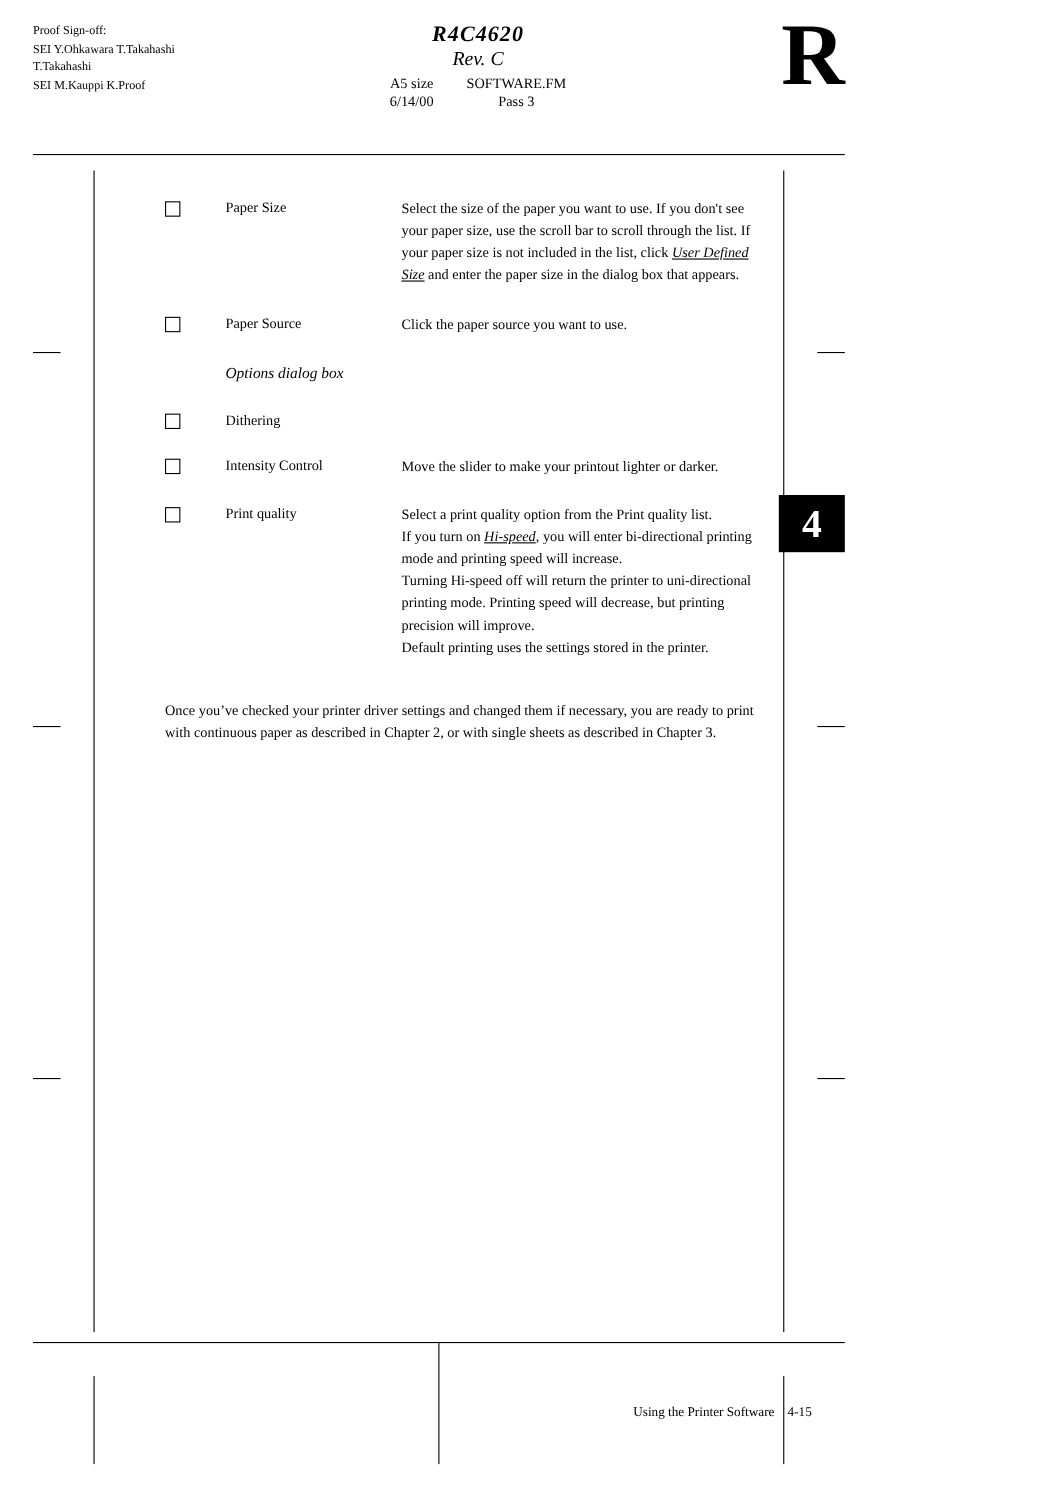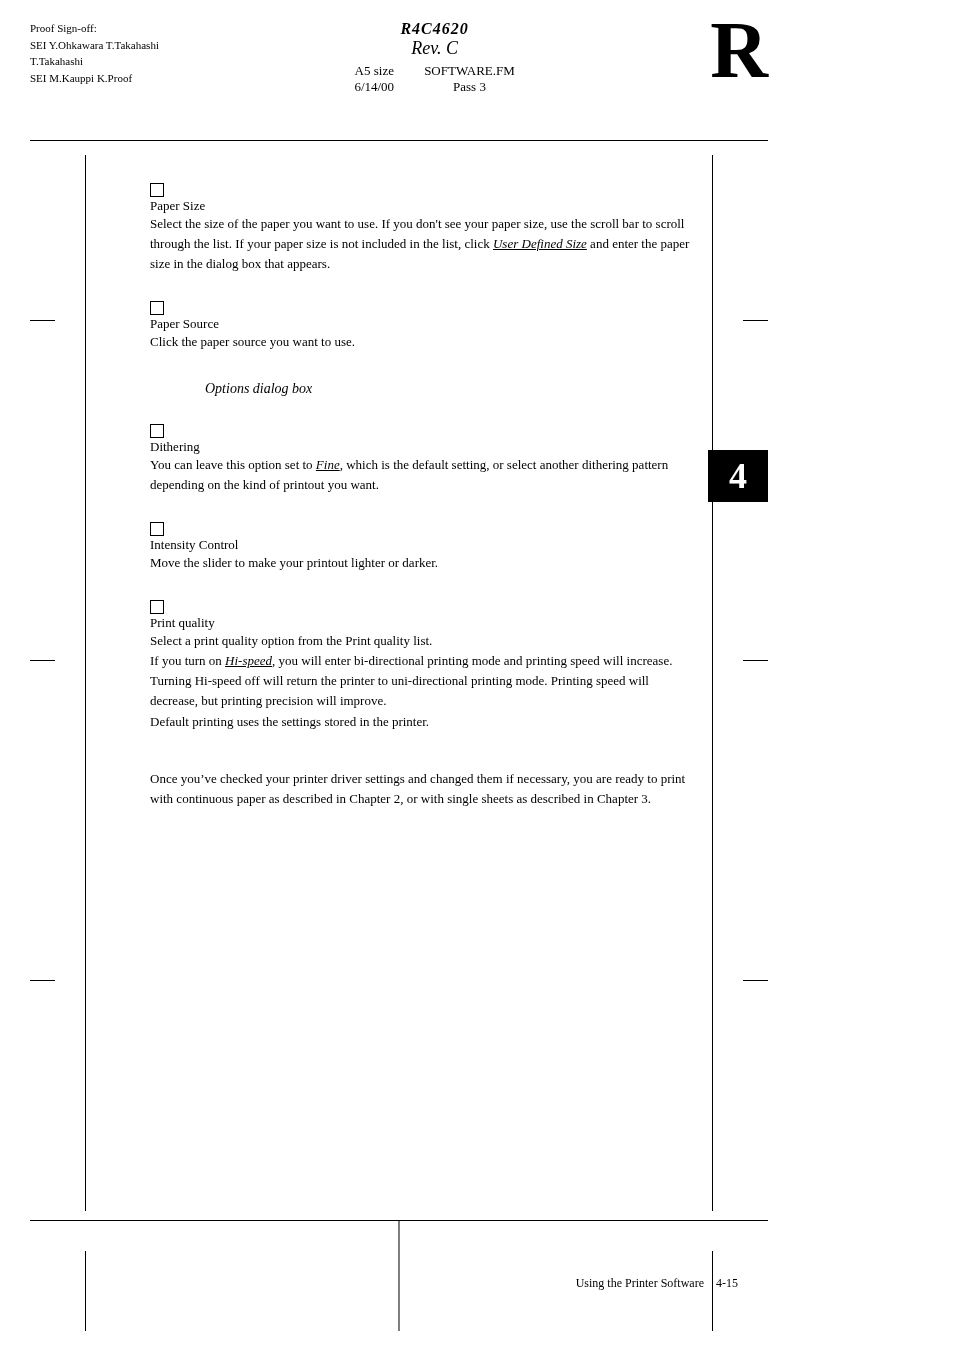--- a/index.html
+++ b/index.html
@@ -36,21 +36,21 @@
     .header-left {
       font-size: 11px;
       line-height: 1.5;
     }
 
     .header-center {
       text-align: center;
     }
 
     .header-center .model {
-      font-size: 16px;
+      font-size: 20px;
       font-weight: bold;
       font-style: italic;
       letter-spacing: 1px;
     }
 
     .header-center .rev {
       font-size: 18px;
       font-weight: normal;
       font-style: italic;
     }
@@ -122,21 +122,20 @@
       top: 180px;
       left: 150px;
       right: 100px;
     }
 
     
     .list-item {
       display: flex;
       margin-bottom: 24px;
       align-items: flex-start;
-      flex-direction: column;
     }
 
     .list-item-marker {
       width: 55px;
       flex-shrink: 0;
       padding-top: 1px;
     }
 
     .list-item-marker span {
       display: inline-block;
@@ -320,23 +319,20 @@
       <div class="list-item-desc">Click the paper source you want to use.</div>
     </div>
 
     <div class="section-heading">Options dialog box</div>
 
     <div class="list-item">
       <div class="list-item-marker">
         <span></span>
       </div>
       <div class="list-item-term">Dithering</div>
-      <div class="list-item-desc">
-        You can leave this option set to <span style="font-style:italic;text-decoration:underline;">Fine</span>, which is the default setting, or select another dithering pattern depending on the kind of printout you want.
-      </div>
     </div>
 
     <div class="list-item">
       <div class="list-item-marker">
         <span></span>
       </div>
       <div class="list-item-term">Intensity Control</div>
       <div class="list-item-desc">Move the slider to make your printout lighter or darker.</div>
     </div>
 

